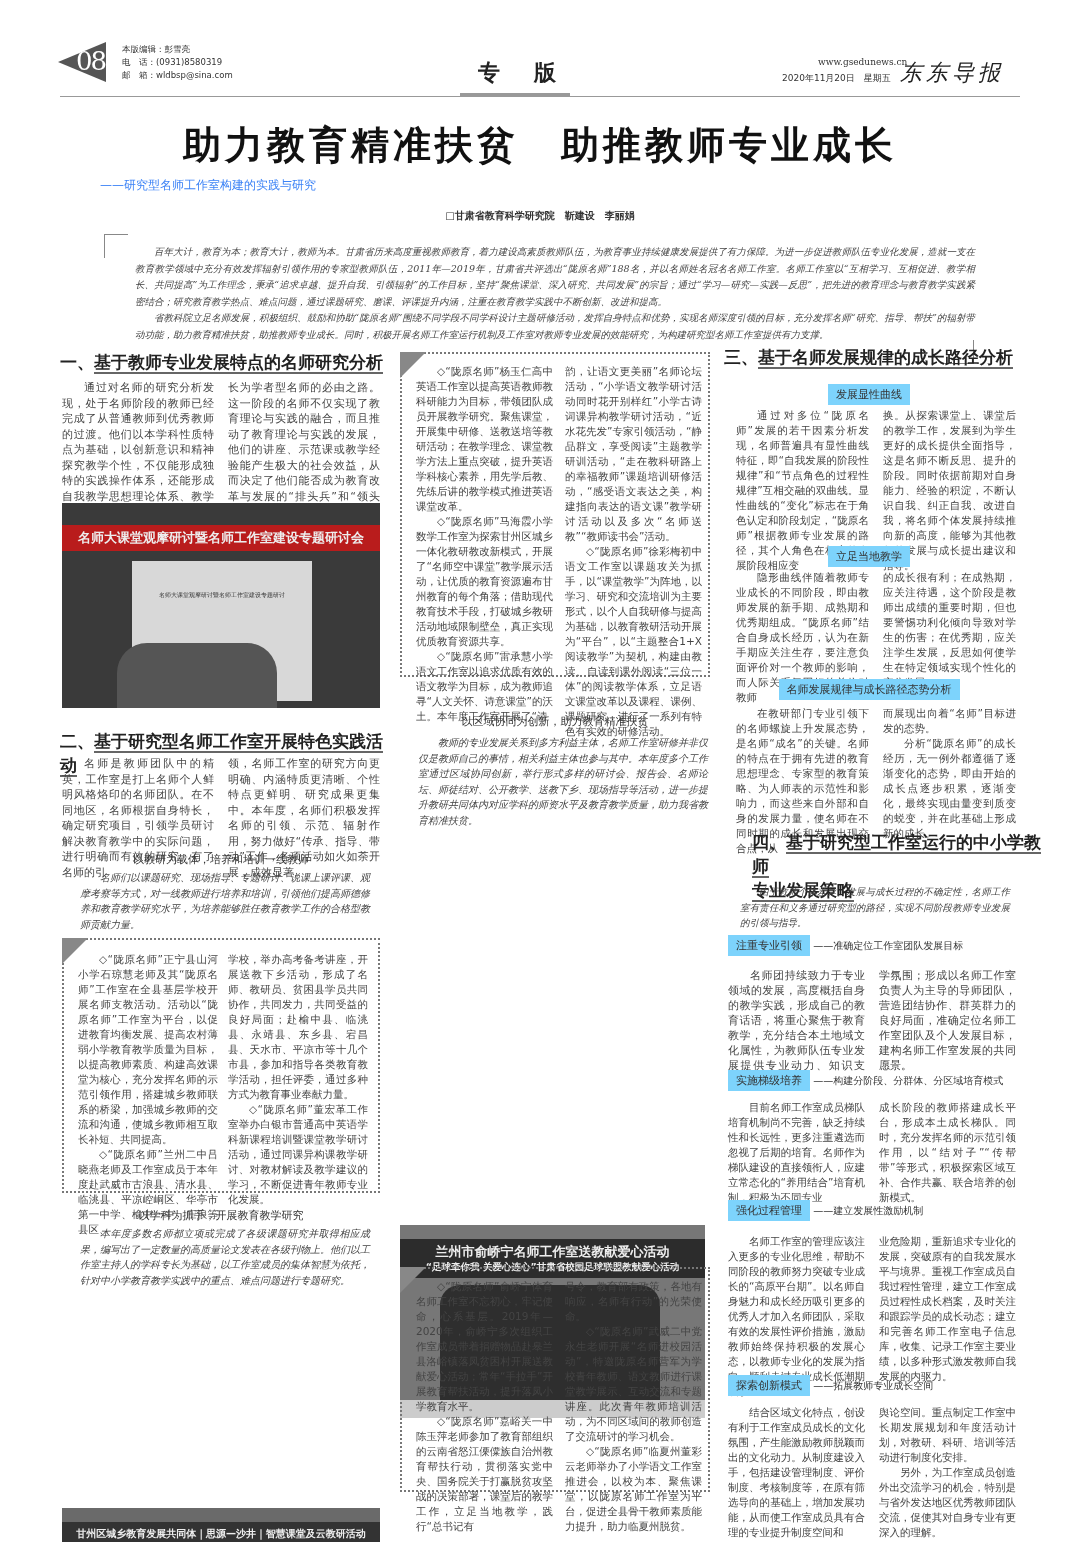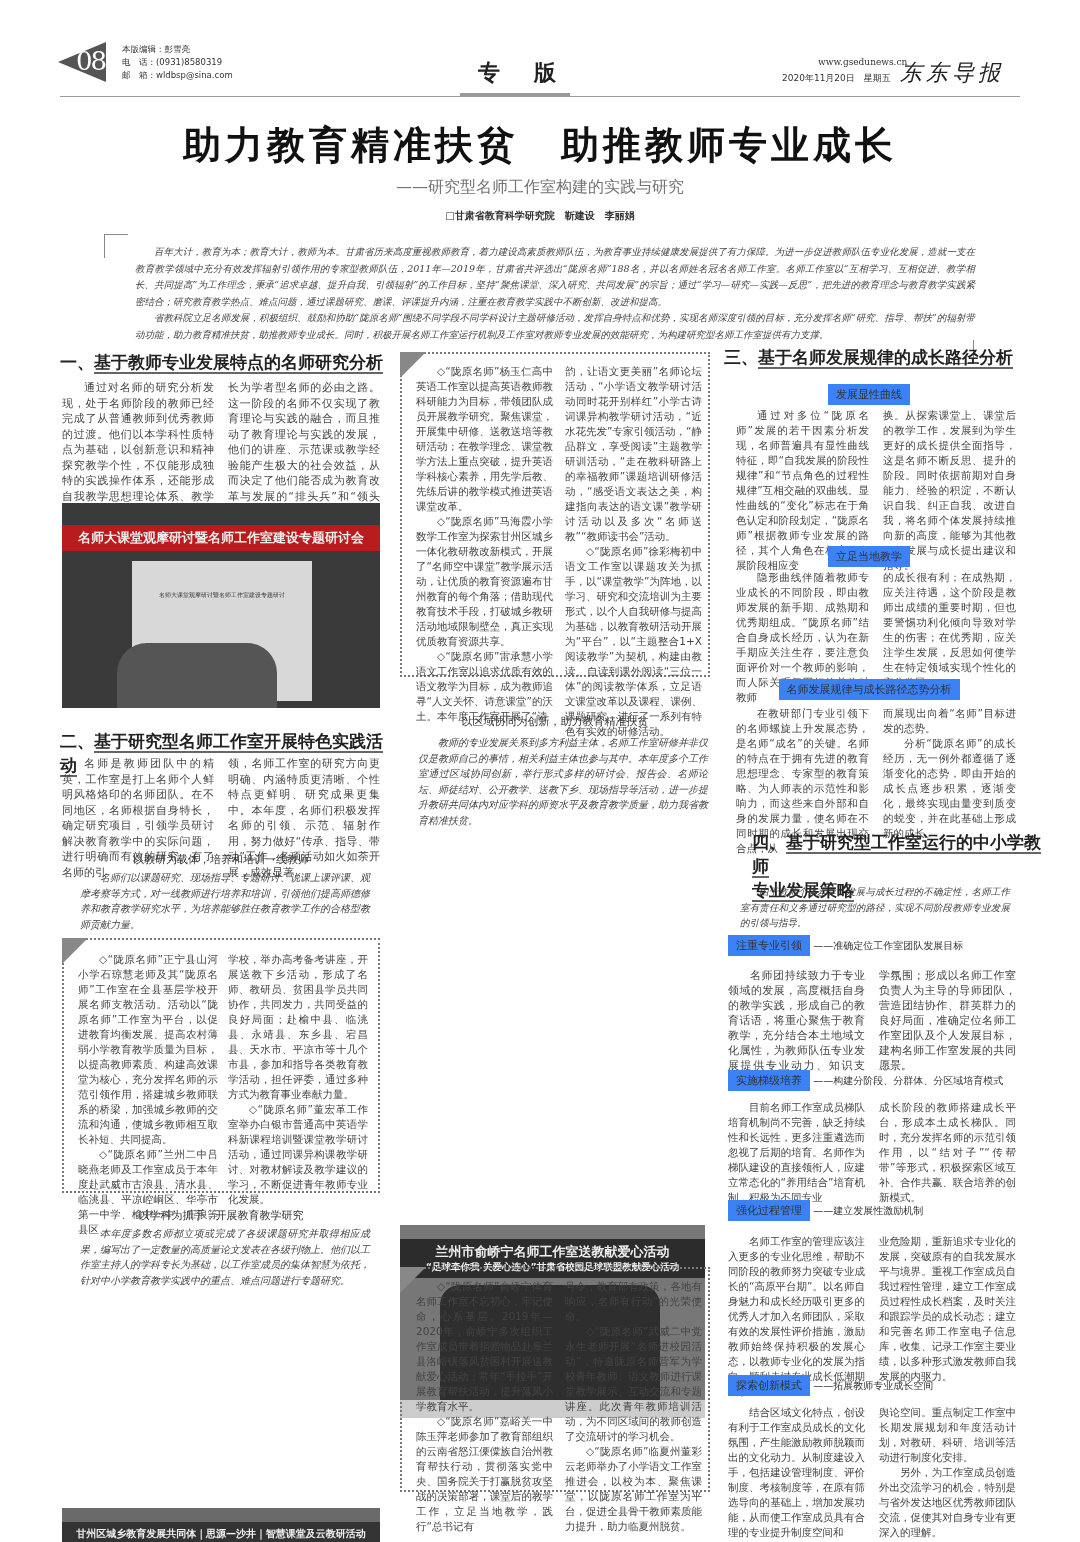--- a/index.html
+++ b/index.html
@@ -3,21 +3,21 @@
 <meta charset="utf-8">
 <style>
 *{box-sizing:border-box;margin:0;padding:0;}
 body{width:1080px;height:1542px;background:#fff;font-family:"DejaVu Sans",sans-serif;color:#333;position:relative;overflow:hidden;}
 .abs{position:absolute;}
 .t{font-size:11px;line-height:15.5px;color:#444;text-align:justify;}
 .t p{text-indent:2em;}
 .serif{font-family:"DejaVu Serif",serif;}
 .sec{font-family:"DejaVu Serif",serif;font-weight:bold;font-size:17px;color:#222;line-height:24px;}
 .sec .u{border-bottom:2px solid #666;}
-.lbl{background:#3b82f6;font-size:11px;padding:3px 8px;color:#333;display:inline-block;}
+.lbl{background:#7dd3fc;font-size:11px;padding:3px 8px;color:#333;display:inline-block;}
 .sub{font-size:11px;color:#333;text-align:center;}
 .cols{display:flex;gap:14px;}
 .cols>div{flex:1;}
 .box{border:2px dotted #777;}
 .corner{position:absolute;left:-2px;top:-2px;width:0;height:0;border-top:26px solid #888;border-right:26px solid transparent;}
 .photo{background:#555;overflow:hidden;position:relative;}
 .banner{position:absolute;left:0;right:0;color:#eee;font-weight:bold;text-align:center;background:#2a2a2a;}
 </style>
 </head>
 <body>
@@ -32,21 +32,21 @@
   <div><span>邮　箱：</span><span>wldbsp@sina.com</span></div>
 </div>
 <div class="abs serif" style="left:478px;top:58px;font-size:22px;font-weight:bold;color:#222;letter-spacing:6px;">专　版</div>
 <div class="abs" style="left:460px;top:93px;width:110px;height:4px;background:#999;"></div>
 <div class="abs" style="left:60px;top:96px;width:960px;height:1px;background:#999;"></div>
 <div class="abs" style="left:818px;top:57px;font-family:'DejaVu Serif',serif;font-size:9px;color:#333;">www.gsedunews.cn</div>
 <div class="abs" style="left:782px;top:72px;font-size:9px;color:#333;">2020年11月20日　星期五</div>
 <div class="abs serif" style="left:900px;top:58px;font-size:22px;font-style:italic;color:#222;letter-spacing:4px;">东东导报</div>
 
 <div class="abs serif" style="left:100px;top:120px;width:880px;text-align:center;font-size:38px;font-weight:bold;color:#111;letter-spacing:4px;">助力教育精准扶贫　助推教师专业成长</div>
-<div class="abs" style="left:100px;top:177px;width:880px;text-align:center;font-size:16px;color:#737373;">——研究型名师工作室构建的实践与研究</div>
+<div class="abs" style="left:100px;top:177px;width:880px;font-size:12px;color:#3b82f6;">——研究型名师工作室构建的实践与研究</div>
 <div class="abs" style="left:100px;top:209px;width:880px;text-align:center;font-size:10px;color:#333;font-weight:bold;">□甘肃省教育科学研究院　靳建设　李丽娟</div>
 
 <div class="abs" style="left:104px;top:234px;width:24px;height:24px;border-left:1px solid #888;border-top:1px solid #888;"></div>
 <div class="abs" style="left:950px;top:340px;width:24px;height:24px;border-right:1px solid #888;border-bottom:1px solid #888;"></div>
 <div class="abs t serif" style="left:135px;top:244px;width:840px;font-size:9.5px;line-height:16.5px;font-style:italic;">
   <p>百年大计，教育为本；教育大计，教师为本。甘肃省历来高度重视教师教育，着力建设高素质教师队伍，为教育事业持续健康发展提供了有力保障。为进一步促进教师队伍专业化发展，造就一支在教育教学领域中充分有效发挥辐射引领作用的专家型教师队伍，2011年—2019年，甘肃省共评选出“陇原名师”188名，并以名师姓名冠名名师工作室。名师工作室以“互相学习、互相促进、教学相长、共同提高”为工作理念，秉承“追求卓越、提升自我、引领辐射”的工作目标，坚持“聚焦课堂、深入研究、共同发展”的宗旨；通过“学习—研究—实践—反思”，把先进的教育理念与教育教学实践紧密结合；研究教育教学热点、难点问题，通过课题研究、磨课、评课提升内涵，注重在教育教学实践中不断创新、改进和提高。</p>
   <p>省教科院立足名师发展，积极组织、鼓励和协助“陇原名师”围绕不同学段不同学科设计主题研修活动，发挥自身特点和优势，实现名师深度引领的目标，充分发挥名师“研究、指导、帮扶”的辐射带动功能，助力教育精准扶贫，助推教师专业成长。同时，积极开展名师工作室运行机制及工作室对教师专业发展的效能研究，为构建研究型名师工作室提供有力支撑。</p>
 </div>
 
 <div class="abs sec" style="left:60px;top:350px;width:330px;"><span>一、</span><span class="u">基于教师专业发展特点的名师研究分析</span></div>

